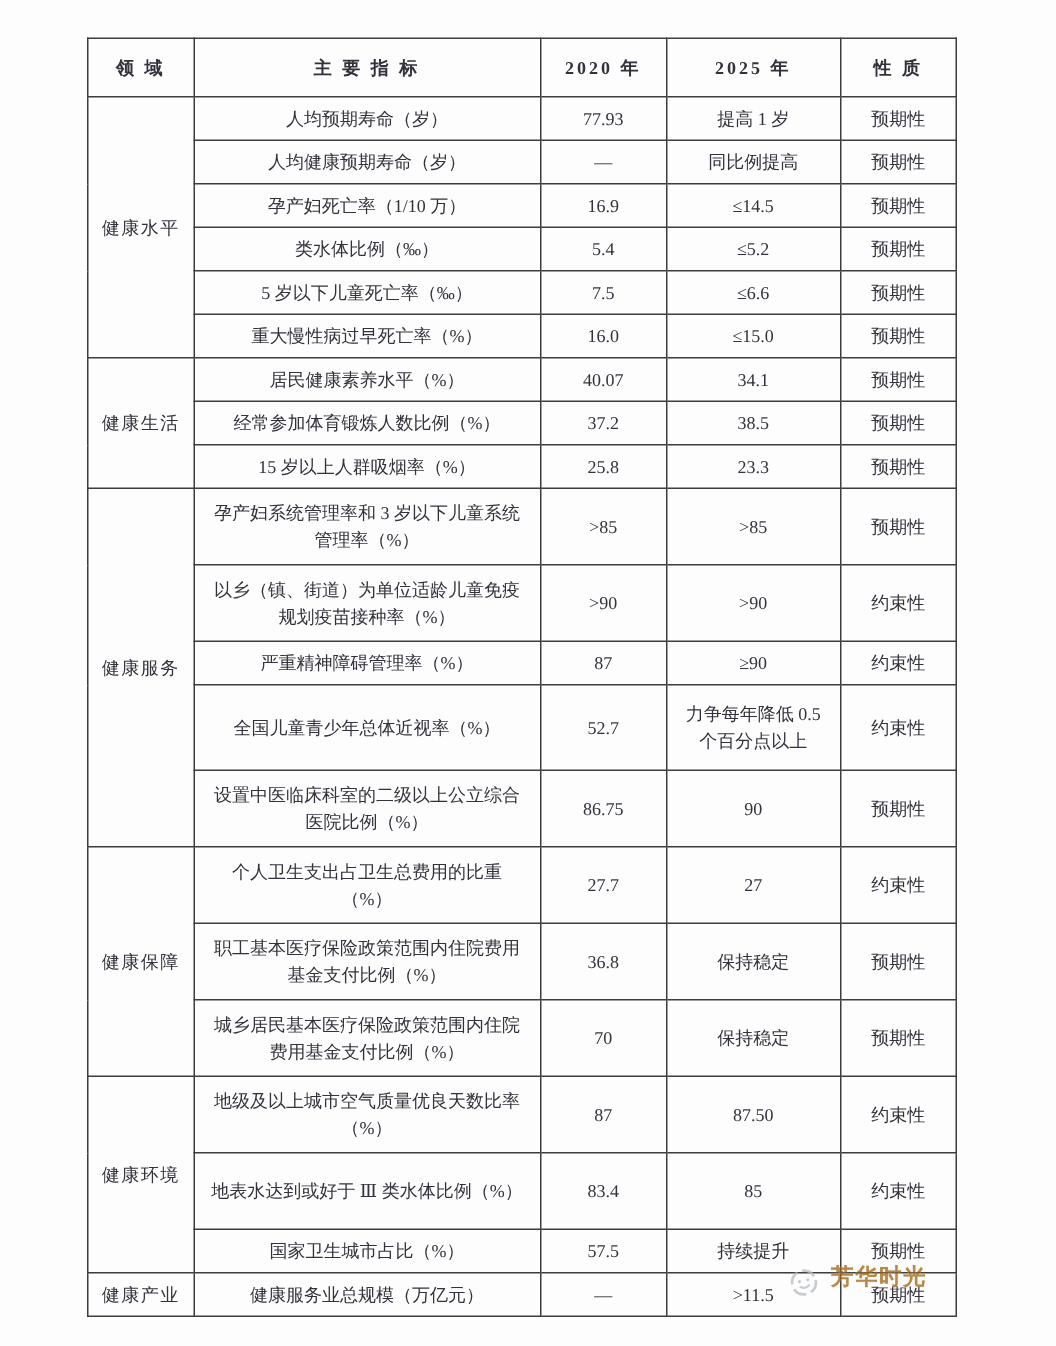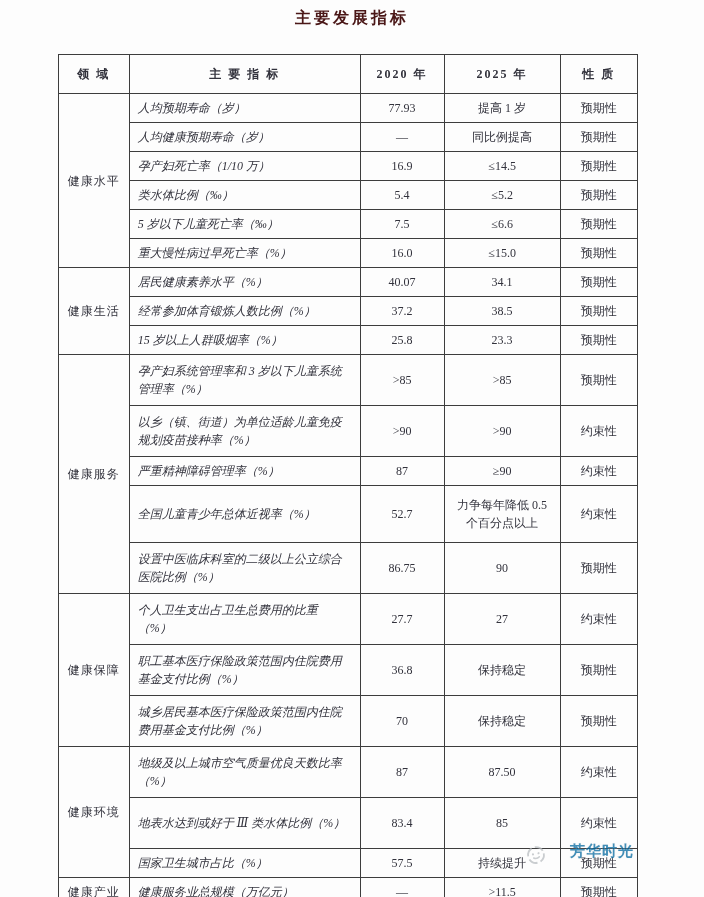--- a/index.html
+++ b/index.html
@@ -42,53 +42,52 @@
     text-align:center;
     letter-spacing:2px;
     margin-top:24px;
   }
   td.domain{
     text-align:center;
     letter-spacing:1px;
     padding:5px 2px;
     margin-left:28px;
   }
-  td.indicator{text-align:left;font-style:italic;}
+  td.indicator{text-align:center;}
   td.num,td.nature{text-align:center;padding:5px 4px;}
   tr.h1 td{height:18px;}
   tr.h2 td{height:40px;}
   tr.hm td{height:46px;}
   .watermark{
     position:absolute;
     left:526px;top:842px;
     display:flex;align-items:flex-start;
     pointer-events:none;
     opacity:0.75;
   }
   .wm-logo{
     width:20px;height:20px;
     margin-top:3px;
     display:inline-block;
     transform:rotate(-12deg);
   }
   .wm-text{
     font-size:15px;
     font-weight:bold;
-    color:#0369a1;
+    color:#a16207;
     letter-spacing:1px;
-    margin-left:24px;
+    margin-left:8px;
     text-shadow:0 0 1px #cfd2d4;
   }
 </style>
 </head>
 <body>
 
 <div class="page">
 
-  <h1 class="title">主要发展指标</h1>
 
   <table class="indicators">
     <colgroup>
       <col style="width:64px">
       <col style="width:209px">
       <col style="width:76px">
       <col style="width:105px">
       <col style="width:70px">
     </colgroup>
     <thead>

